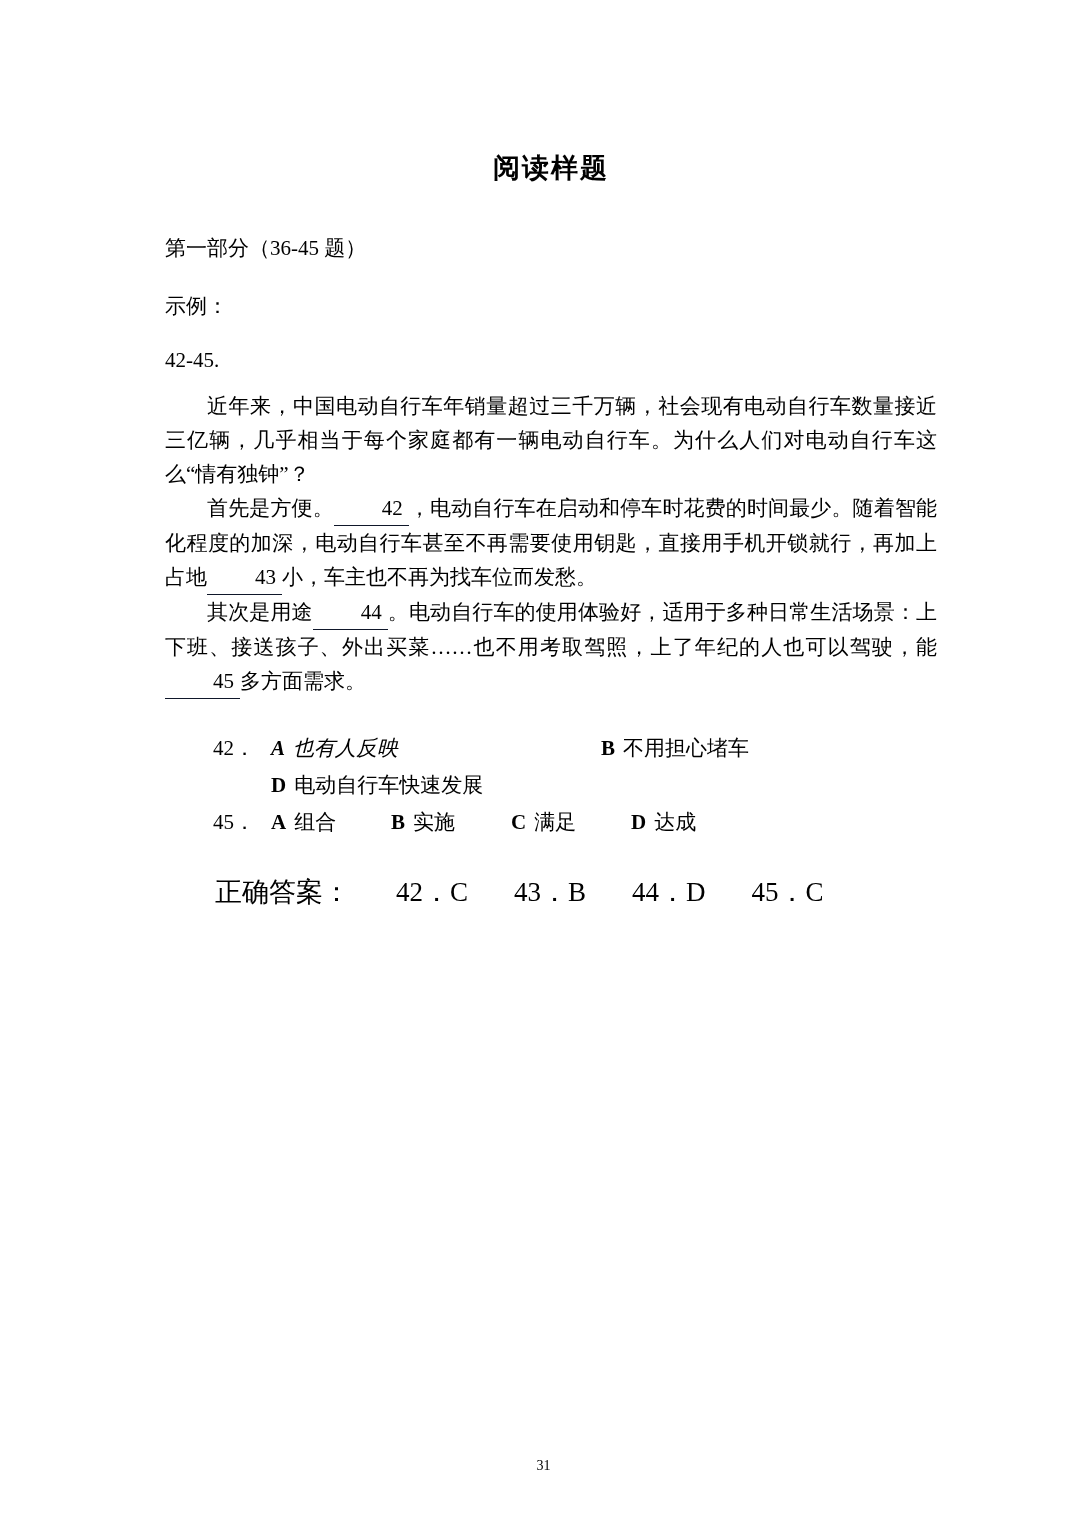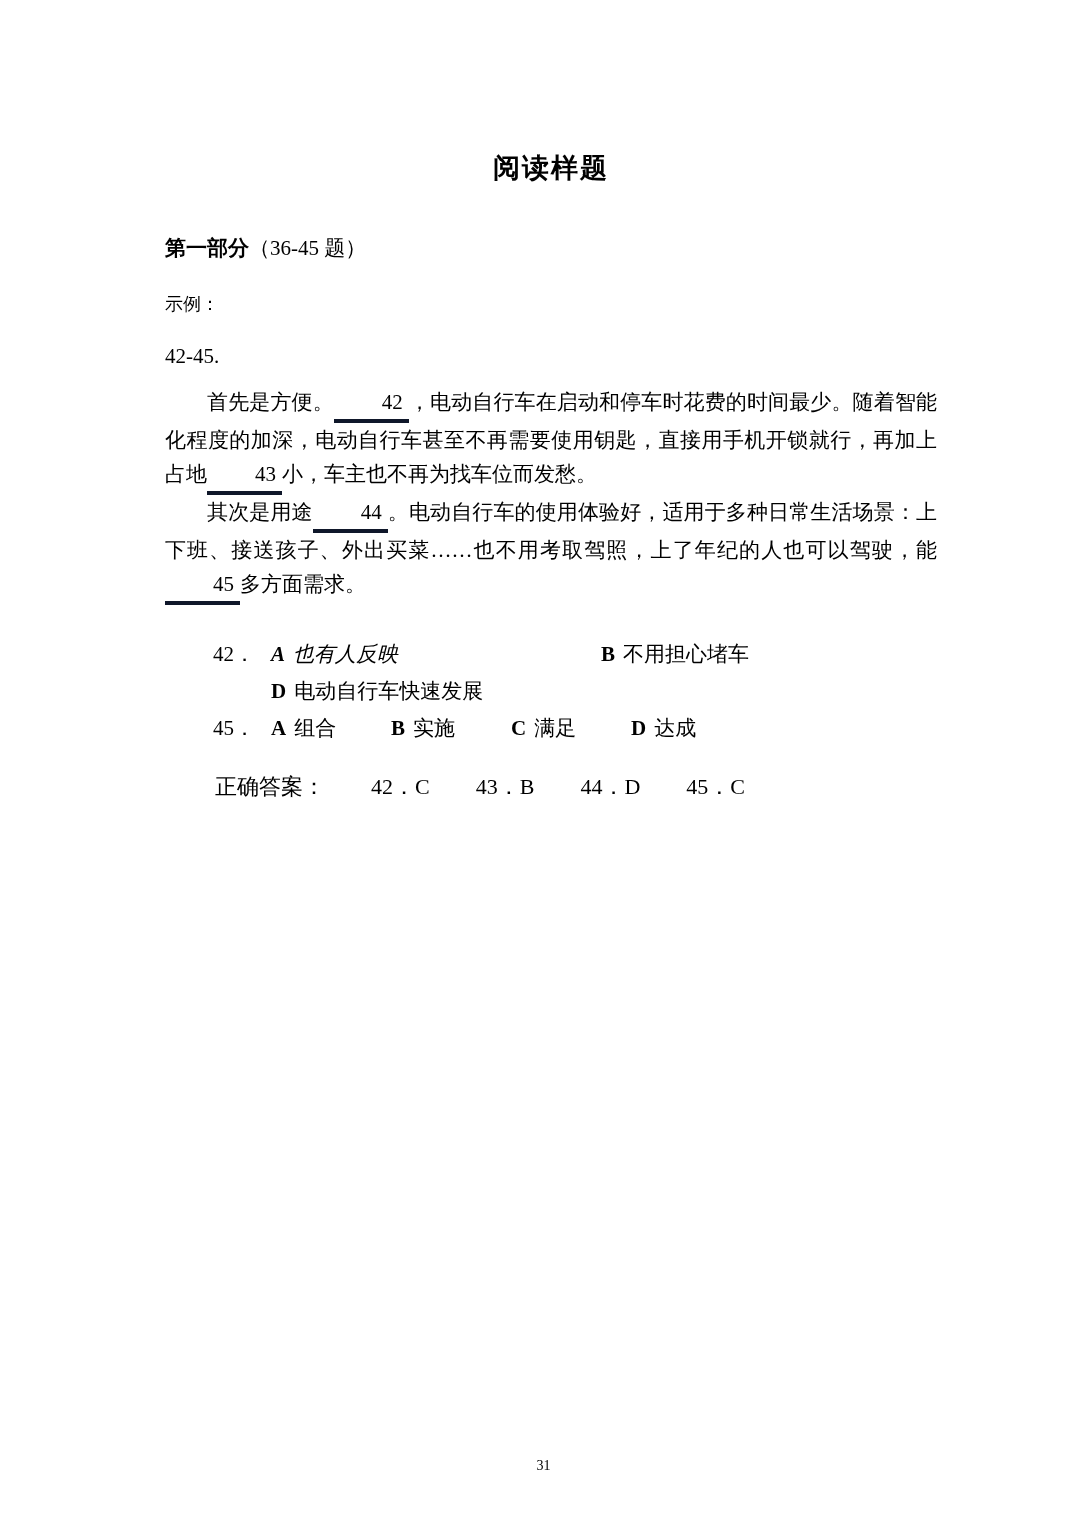--- a/index.html
+++ b/index.html
@@ -28,43 +28,43 @@
     font-size: 27px;
     font-weight: bold;
     letter-spacing: 2px;
     margin: 0 0 48px 0;
   }
   .section-head {
     font-size: 21px;
     margin: 0 0 30px 0;
   }
   .section-head b {
-    font-weight: bold;
+    font-weight: normal;
     margin-top: 48px;
   }
   .example-label {
-    font-size: 18px;
+    font-size: 21px;
     margin: 0 0 28px 0;
   }
   .item-number {
     font-size: 21px;
     margin: 0 0 16px 0;
   }
   .passage {
     font-size: 21px;
     line-height: 1.62;
     text-align: justify;
     margin: 0;
   }
   .passage p {
     margin: 0;
     text-indent: 2em;
   }
   .blank {
-    border-bottom: 4px solid #0f172a;
+    border-bottom: 1px solid #0f172a;
     padding: 0 6px 0 6px;
     display: inline-block;
     min-width: 26px;
     text-align: center;
   }
   .options {
     margin: 34px 0 0 48px;
     font-size: 21px;
     line-height: 1.48;
   }
@@ -85,22 +85,22 @@
     font-weight: bold;
     margin-right: 8px;
   }
   
   .wide-col-a { width: 330px; flex: 0 0 330px; font-style: italic; }
   .wide-col-b { flex: 0 0 auto; }
   .narrow-col { width: 120px; flex: 0 0 120px; }
   .narrow-col-last { flex: 0 0 auto; }
   .indent-cont { margin-left: 58px; }
   .answers {
-    margin: 28px 0 0 50px;
-    font-size: 22px;
+    margin: 36px 0 0 50px;
+    font-size: 27px;
   }
   .answers .ans {
     margin-right: 46px;
     display: inline-block;
   }
   .page-number {
     position: absolute;
     left: 0;
     right: 0;
     bottom: 62px;
@@ -117,20 +117,21 @@
 
   <div class="section-head">
     <b>第一部分</b><span>（36-45 题）</span>
   </div>
 
   <div class="example-label">示例：</div>
 
   <div class="item-number">42-45.</div>
 
   <div class="passage">
+    <p>近年来，中国电动自行车年销量超过三千万辆，社会现有电动自行车数量接近三亿辆，几乎相当于每个家庭都有一辆电动自行车。为什么人们对电动自行车这么“情有独钟”？</p>
     <p><span>首先是方便。</span><span class="blank">42</span><span>，电动自行车在启动和停车时花费的时间最少。随着智能化程度的加深，电动自行车甚至不再需要使用钥匙，直接用手机开锁就行，再加上占地</span><span class="blank">43</span><span>小，车主也不再为找车位而发愁。</span></p>
     <p><span>其次是用途</span><span class="blank">44</span><span>。电动自行车的使用体验好，适用于多种日常生活场景：上下班、接送孩子、外出买菜……也不用考取驾照，上了年纪的人也可以驾驶，能</span><span class="blank">45</span><span>多方面需求。</span></p>
   </div>
 
   <div class="options">
 
     <div class="opt-row">
       <span class="q-label">42．</span>
       <span class="opt wide-col-a"><span class="letter">A</span><span>也有人反映</span></span>
       <span class="opt wide-col-b"><span class="letter">B</span><span>不用担心堵车</span></span>

